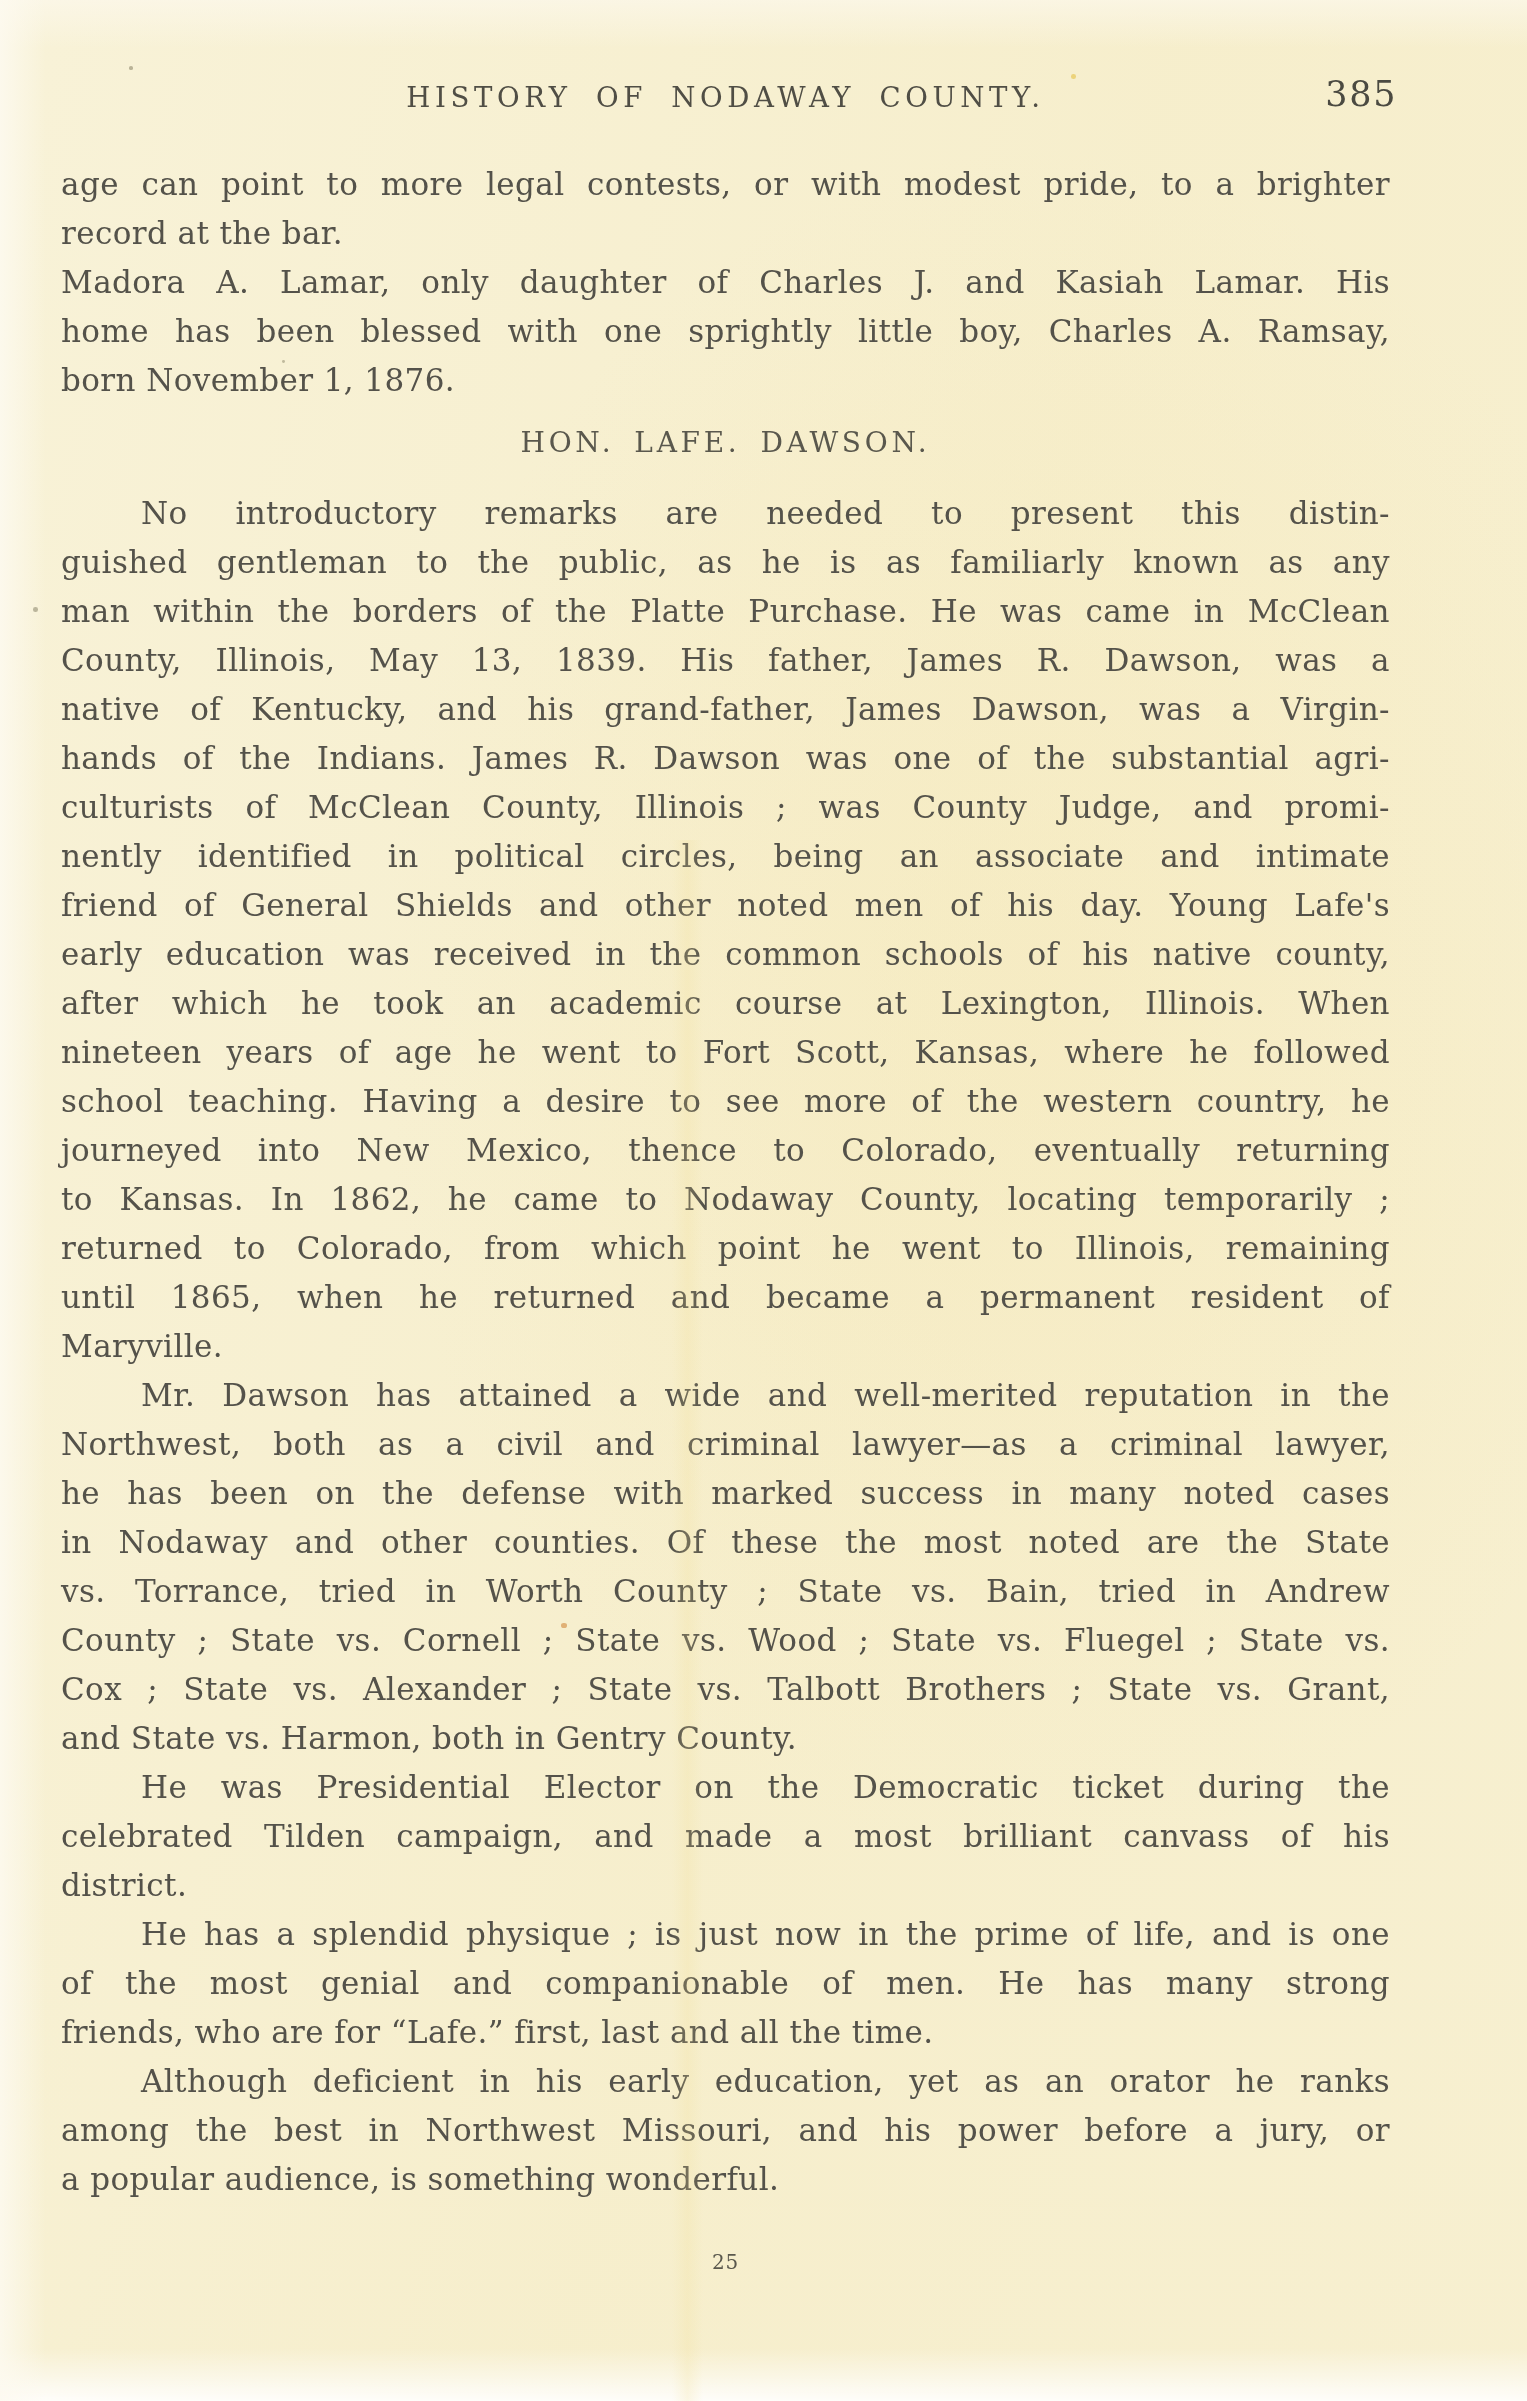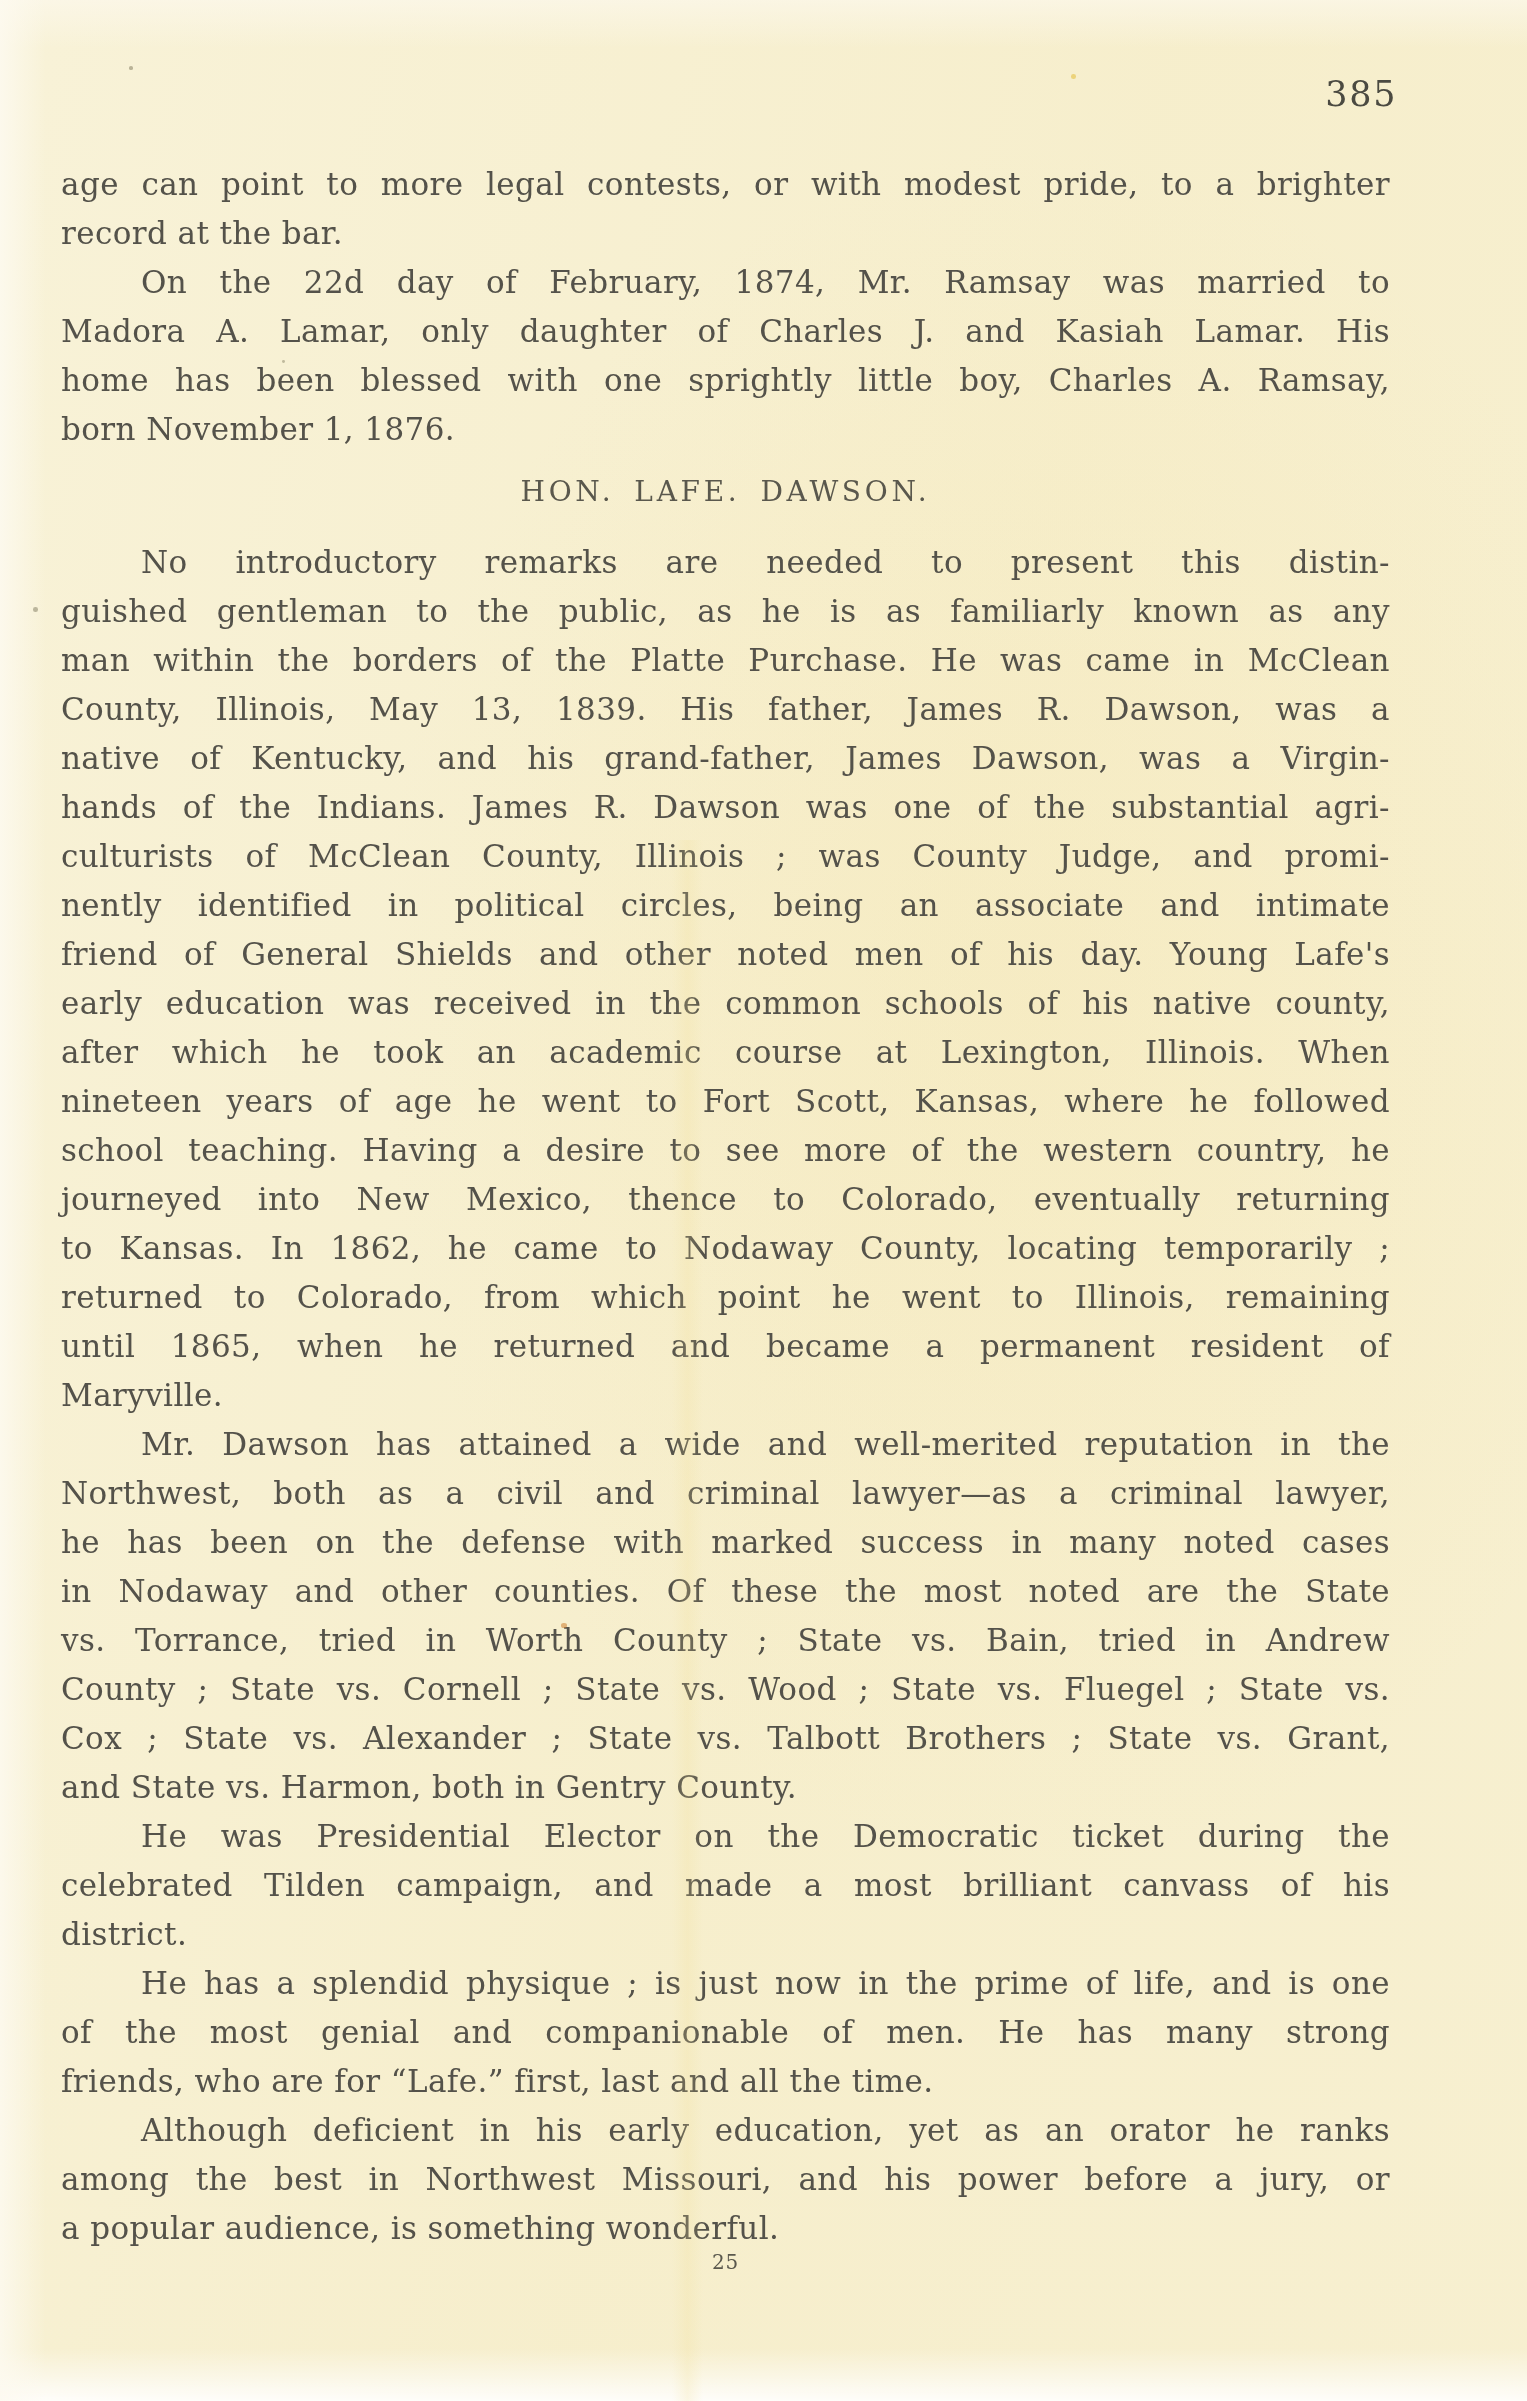--- a/index.html
+++ b/index.html
@@ -104,27 +104,27 @@
   .speck-2 { left: 282px; top: 360px; width: 2.8px; height: 2.8px; background: rgba(110,105,75,0.40); }
   .speck-3 { left: 33px;  top: 607px; width: 4.6px; height: 4.6px; background: rgba(95,90,62,0.40); }
   .speck-4 { left: 561px; top: 1623px; width: 5.5px; height: 4.6px; background: rgba(205,125,45,0.55); }
   .speck-5 { left: 1071px; top: 74px; width: 4.6px; height: 4.6px; background: rgba(232,202,95,0.75); }
 </style>
 </head>
 <body>
 
 <div class="page">
   <header class="page-header">
+    <div class="running-title">HISTORY OF NODAWAY COUNTY.</div>
     <div class="page-number">385</div>
   </header>
 
   <main class="body-text">
       <div class="line">age can point to more legal contests, or with modest pride, to a brighter</div>
       <div class="line para-end">record at the bar.</div>
-      <div class="line indent">On the 22d day of February, 1874, Mr. Ramsay was married to</div>
       <div class="line">Madora A. Lamar, only daughter of Charles J. and Kasiah Lamar.  His</div>
       <div class="line">home has been blessed with one sprightly little boy, Charles A. Ramsay,</div>
       <div class="line para-end">born November 1, 1876.</div>
       <div class="section-heading">HON. LAFE. DAWSON.</div>
       <div class="line indent">No introductory remarks are needed to present this distin-</div>
       <div class="line">guished gentleman to the public, as he is as familiarly known as any</div>
       <div class="line">man within the borders of the Platte Purchase.  He was came in McClean</div>
       <div class="line">County, Illinois, May 13, 1839.  His father, James R. Dawson, was a</div>
       <div class="line">native of Kentucky, and his grand-father, James Dawson, was a Virgin-</div>
       <div class="line">hands of the Indians.  James R. Dawson was one of the substantial agri-</div>

